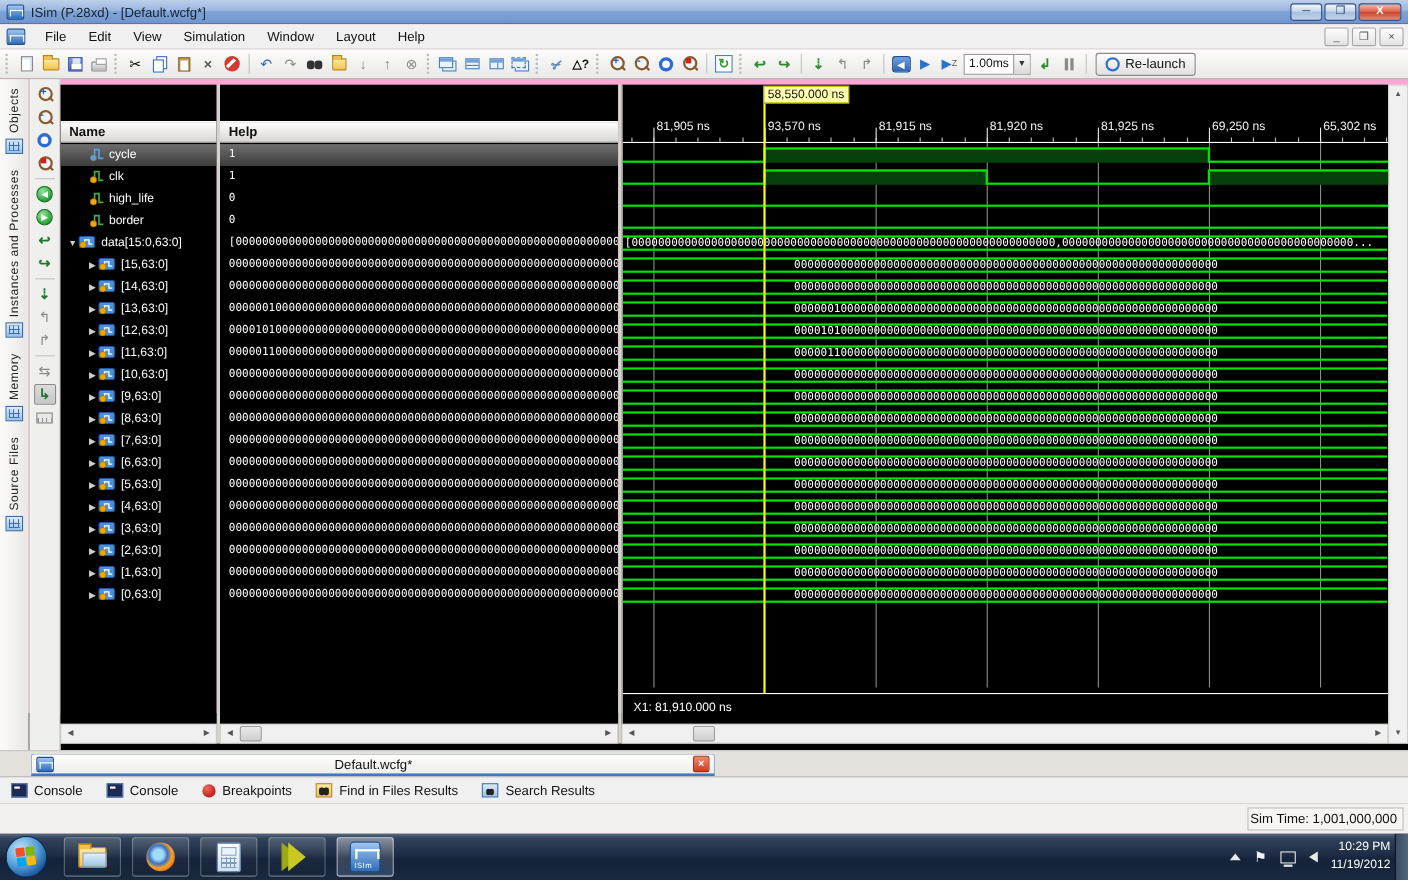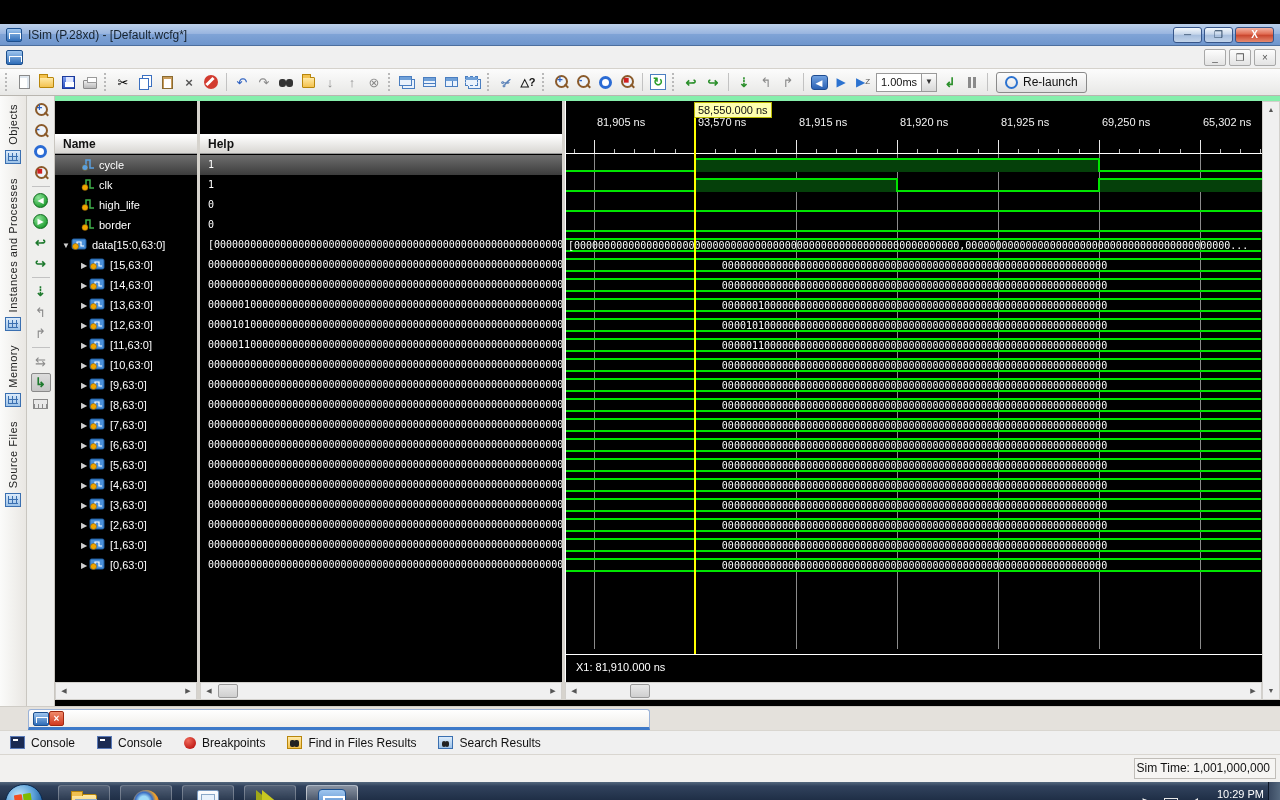--- a/index.html
+++ b/index.html
@@ -1,17 +1,17 @@
 <!DOCTYPE html>
 <html><head>
 <meta charset="utf-8">
 <style>
   * { margin:0; padding:0; box-sizing:border-box; }
   html,body { width:1280px; height:800px; overflow:hidden; background:#000; }
-  .screen { position:relative; width:1280px; height:648px; font-family:"Liberation Sans",sans-serif; font-size:12px; background:#86efac;margin-top:24px; }
+  .screen { position:relative; width:1280px; height:648px; font-family:"Liberation Sans",sans-serif; font-size:12px; background:#f9a8d4; }
 
   
   .titlebar { position:absolute; left:0; top:0; width:1280px; height:22px;
     background:linear-gradient(180deg,#bcd0ea 0%,#9ab6e0 45%,#7fa3d6 50%,#6f96cd 100%);
     border-bottom:1px solid #4d6f9e; display:flex; align-items:center; padding-left:6px; }
   .app-icon16 { width:16px; height:14px; border-radius:2px; background:linear-gradient(180deg,#9fc6ef,#2f6db8); border:1px solid #1c4f8d; position:relative; margin-right:6px; }
   .app-icon16::before { content:""; position:absolute; left:2px; top:4px; width:10px; height:5px;
     border-left:1px solid #fff; border-right:1px solid #fff; border-top:1px solid #fff; }
   .title-text { color:#16232f; font-size:12px; }
   .tb-btns { position:absolute; right:6px; top:3px; display:flex; gap:2px; }
@@ -112,21 +112,21 @@
   .sig-row { position:absolute; left:0; right:0; height:20px; color:#fff; }
   .sig-row.selected { background:linear-gradient(#6e6e6e,#3c3c3c); }
   .name-cell { display:flex; align-items:center; height:20px; font-size:11px; white-space:nowrap; }
   .tri { width:10px; text-align:center; font-size:8px; color:#cfcfcf; flex:none; }
   .value-cell { font-family:"DejaVu Sans Mono",monospace; font-size:10px; line-height:20px; padding-left:8px; white-space:nowrap; overflow:hidden; }
 
   
   .wave-header { position:absolute; left:0; top:0; width:697px; height:53px; border-bottom:1px solid #fff; background:#000; }
   .tick-major { position:absolute; bottom:0; width:1px; height:13px; background:#e8e8e8; }
   .tick-minor { position:absolute; bottom:0; width:1px; height:4px; background:#bdbdbd; }
-  .tick-label { position:absolute; bottom:25px; color:#f2f2f2; font-size:11px; white-space:nowrap; }
+  .tick-label { position:absolute; bottom:8px; color:#f2f2f2; font-size:11px; white-space:nowrap; }
   .cursor-tip { position:absolute; top:1px; height:16px; background:#ffffb0; border:1px solid #b8b800; color:#111; font-size:11px; line-height:14px; padding:0 3px; white-space:nowrap; z-index:30; }
   .gridline { position:absolute; width:1px; background:#8b8b8b; z-index:1; }
   .cursorline { position:absolute; width:2px; background:#ffff00; z-index:25; }
   .wave-row { position:absolute; left:0; width:697px; height:20px; z-index:5; }
   .wv-high { position:absolute; top:3px; height:14px; background:#05400a; border-top:2px solid #00e400; }
   .wv-low  { position:absolute; top:15px; height:2px; background:#00e400; }
   .wv-edge { position:absolute; top:3px; width:2px; height:14px; background:#00e400; }
   .wv-bus  { position:absolute; left:0; top:3px; width:695px; height:14px; border-top:2px solid #00e400; border-bottom:2px solid #00e400; }
   .wv-bustext { position:absolute; top:5px; color:#fff; font-family:"DejaVu Sans Mono",monospace; font-size:10px; white-space:nowrap; z-index:6; }
   .wave-sep { position:absolute; left:0; top:553px; width:697px; height:1px; background:#fff; }
@@ -209,20 +209,29 @@
     <span class="title-text">ISim (P.28xd) - [Default.wcfg*]</span>
     <span class="tb-btns">
       <span class="tb-btn">─</span>
       <span class="tb-btn">❐</span>
       <span class="tb-btn close">X</span>
     </span>
   </div>
 
   <div class="menubar">
     <span class="mdi-doc-icon"></span>
+    <span id="menu-items" style="display:flex;">
+        <span class="menu-item">File</span>
+        <span class="menu-item">Edit</span>
+        <span class="menu-item">View</span>
+        <span class="menu-item">Simulation</span>
+        <span class="menu-item">Window</span>
+        <span class="menu-item">Layout</span>
+        <span class="menu-item">Help</span>
+      </span>
     <span class="mdi-btns">
       <span class="mdi-btn">_</span>
       <span class="mdi-btn">❐</span>
       <span class="mdi-btn">×</span>
     </span>
   </div>
 
   <div class="toolbar">
     <span class="grip"></span>
     <span class="ti">
@@ -858,20 +867,21 @@
     <span class="sb-btn" style="right:0;">▶</span>
   </div>
   <div class="vscroll">
     <span class="sb-btn" style="top:0; left:0;">▲</span>
     <span class="sb-btn" style="bottom:0; left:0;">▼</span>
   </div>
 
   <div class="doc-tab-bar">
     <div class="doc-tab">
       <span class="dt-icon"></span>
+      <span class="dt-label">Default.wcfg*</span>
       <span class="dt-close">×</span>
     </div>
   </div>
 
   <div class="console-row" id="console-row">
       <div class="ct-item">
         <span class="ct-ic console-icon"></span>
         <span>Console</span>
       </div>
       <div class="ct-item">

